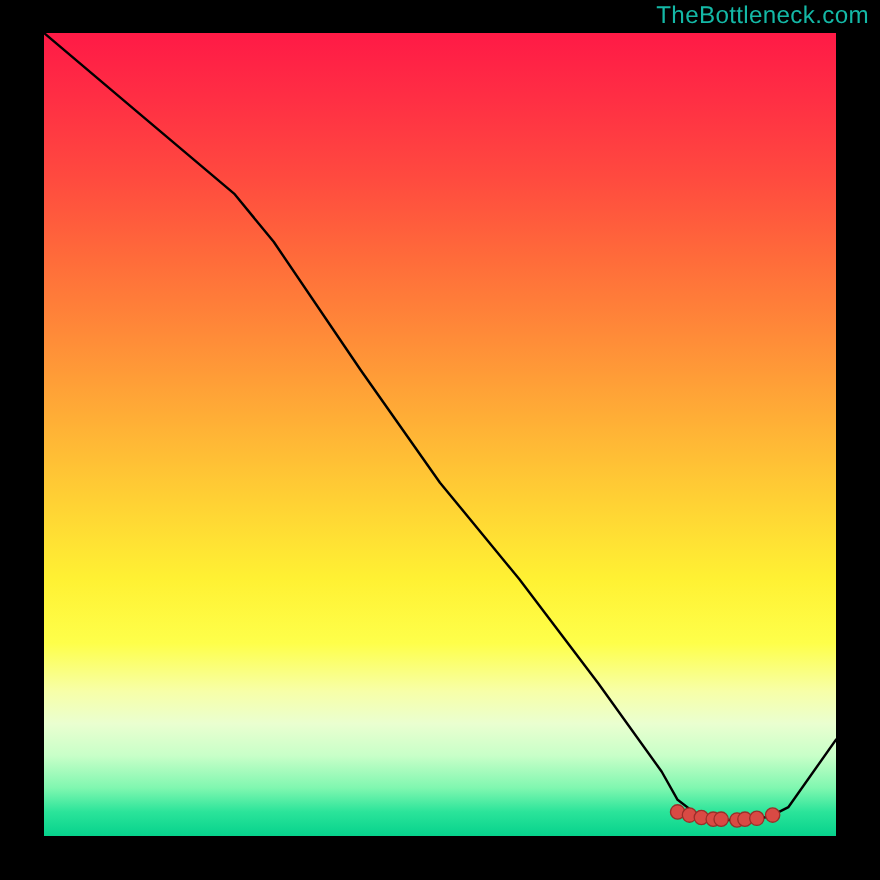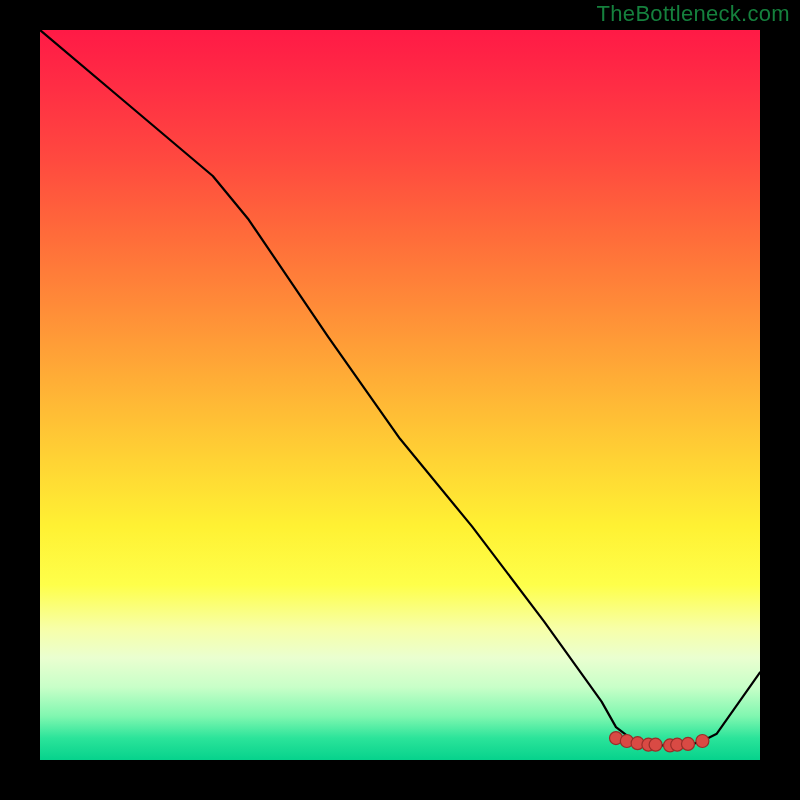--- a/index.html
+++ b/index.html
@@ -14,21 +14,21 @@
   .frame {
     position: relative;
     width: 800px;
     height: 800px;
     background: #000;
   }
   .watermark {
     position: absolute;
     top: 1px;
     right: 10px;
-    color: #15803d;
+    color: #14b8a6;
     font-size: 22px;
     letter-spacing: 0.3px;
   }
   .plot-area {
     position: absolute;
     left: 40px;
     top: 30px;
     width: 720px;
     height: 730px;
     

